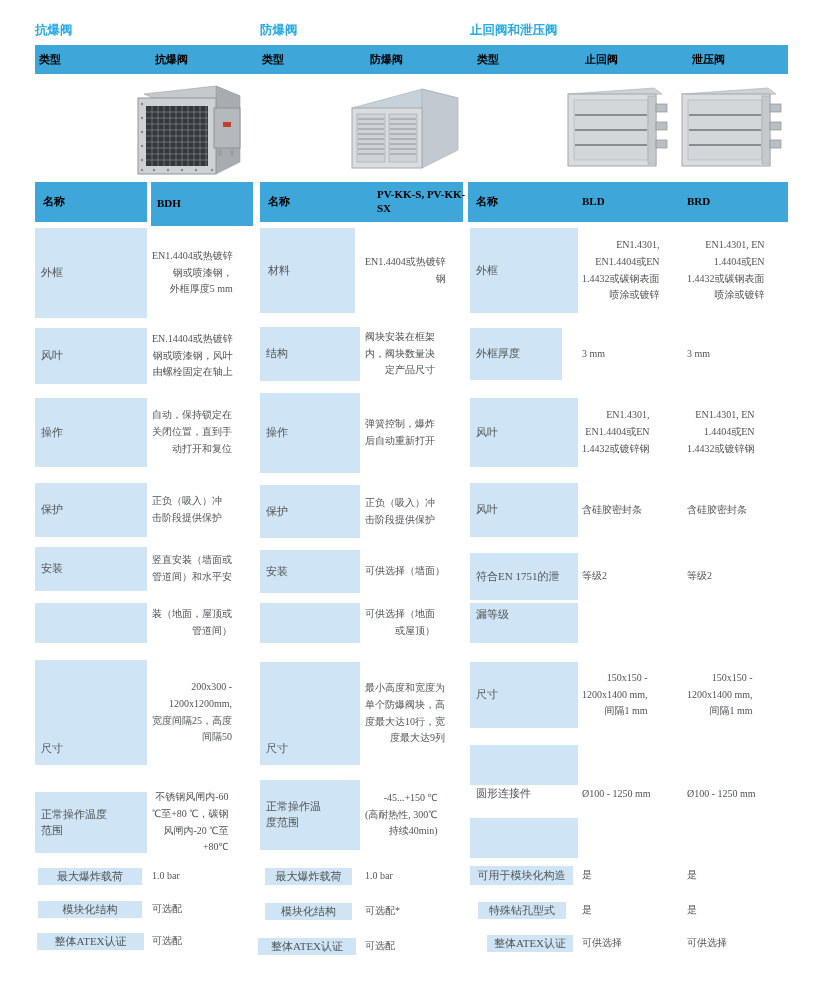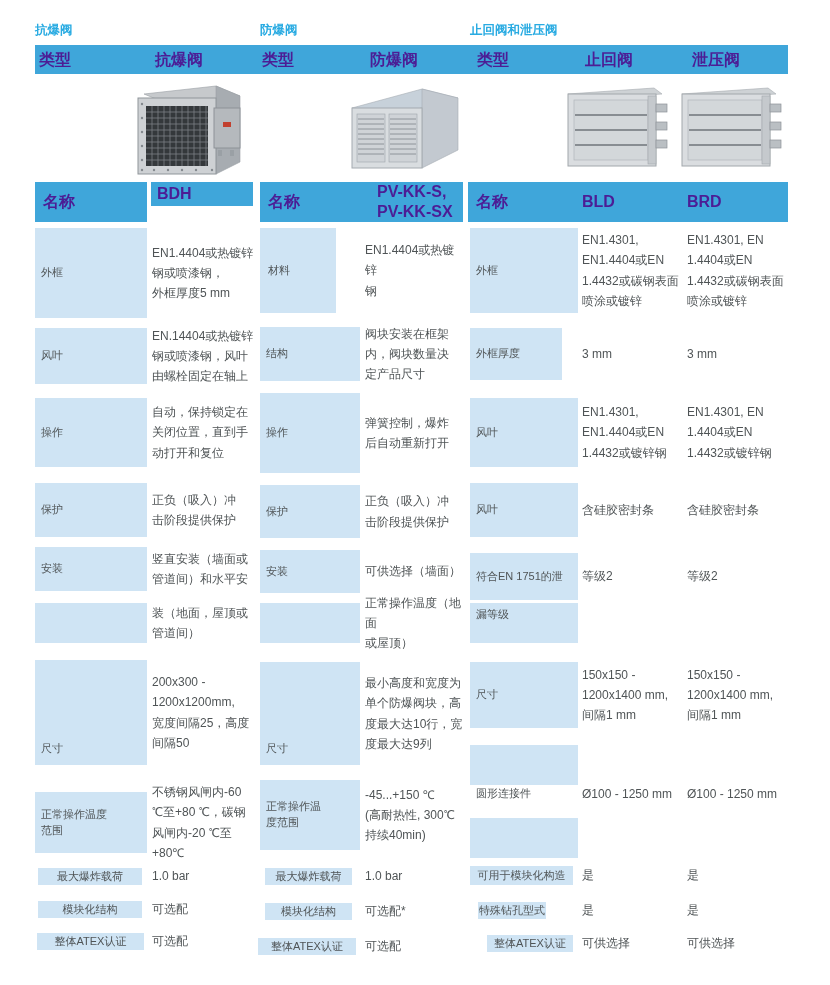--- a/index.html
+++ b/index.html
@@ -1,33 +1,33 @@
 <!DOCTYPE html>
 <html><head>
 <meta charset="utf-8">
 <style>
   html,body{margin:0;padding:0;background:#fff;}
   #page{
     position:relative;width:830px;height:985px;background:#ffffff;
-    font-family:Liberation Sans, sans-serif;
+    font-family:Liberation Serif, serif;
     color:#4f5456;overflow:hidden;border-radius:8px;
   }
   .sec-title{position:absolute;top:22px;font-size:12.5px;font-weight:bold;color:#29abe2;}
   .hbar{position:absolute;background:#3fa6da;}
   .hspan{position:absolute;top:0;height:100%;display:flex;align-items:center;
-         color:#4c1d95;font-weight:bold;font-size:16px;line-height:1.25;white-space:pre-line;}
+         color:#000000;font-weight:bold;font-size:11px;line-height:1.25;white-space:pre-line;}
   .lb{position:absolute;background:#cfe4f4;display:flex;align-items:center;
       box-sizing:border-box;padding-left:6px;font-size:11px;line-height:1.45;
       color:#4f5456;white-space:pre-line;}
   .lb.bottom{align-items:flex-end;padding-bottom:8px;}
   .lb.top{align-items:flex-start;padding-top:4px;}
   .lb.small{padding-left:0;justify-content:center;text-align:center;}
   .lb.nobg{background:transparent;text-align:right;}
   .val{position:absolute;display:flex;align-items:center;box-sizing:border-box;
-       font-size:12px;line-height:1.68;color:#4f5456;white-space:pre-line;}
+       font-size:10px;line-height:1.68;color:#4f5456;white-space:pre-line;text-align:right;}
   .img-wrap{position:absolute;}
 </style>
 </head>
 <body>
 
 <div id="page">
 
   <div class="sec-title" style="left:35px;">抗爆阀</div>
   <div class="sec-title" style="left:260px;">防爆阀</div>
   <div class="sec-title" style="left:470px;">止回阀和泄压阀</div>
@@ -151,21 +151,21 @@
         <rect x="96" y="20" width="11" height="8"></rect>
           <rect x="96" y="38" width="11" height="8"></rect>
           <rect x="96" y="56" width="11" height="8"></rect>
       </g>
     </svg>
   </div>
 
   <div class="hbar" style="left:35px;top:182px;width:112px;height:40px;">
     <span class="hspan" style="left:8px;">名称</span>
   </div>
-  <div class="hbar" style="left:151px;top:182px;width:102px;height:24px;">
+  <div class="hbar" style="left:151px;top:182px;width:102px;height:44px;">
     <span class="hspan" style="left:6px;">BDH</span>
   </div>
   <div class="hbar" style="left:260px;top:182px;width:203px;height:40px;">
     <span class="hspan" style="left:8px;">名称</span>
     <span class="hspan" style="left:105px;width:94px;margin-left:12px;">PV-KK-S, PV-KK-SX</span>
   </div>
   <div class="hbar" style="left:468px;top:182px;width:320px;height:40px;">
     <span class="hspan" style="left:8px;">名称</span>
     <span class="hspan" style="left:114px;">BLD</span>
     <span class="hspan" style="left:219px;">BRD</span>
@@ -213,42 +213,42 @@
 
   <div class="lb small" style="left:38px;top:868px;width:104px;height:17px;">最大爆炸载荷</div>
   <div class="val" style="left:152px;top:868px;width:102px;height:17px;">1.0 bar</div>
 
   <div class="lb small" style="left:38px;top:901px;width:104px;height:17px;">模块化结构</div>
   <div class="val" style="left:152px;top:901px;width:102px;height:17px;">可选配</div>
 
   <div class="lb small" style="left:37px;top:933px;width:107px;height:17px;">整体ATEX认证</div>
   <div class="val" style="left:152px;top:933px;width:102px;height:17px;">可选配</div>
 
-  <div class="lb" style="left:260px;top:228px;width:76px;height:85px;padding-left:8px;">材料</div>
+  <div class="lb" style="left:260px;top:228px;width:95px;height:85px;padding-left:8px;">材料</div>
   <div class="val" style="left:365px;top:228px;width:98px;height:85px;">EN1.4404或热镀锌
 钢</div>
 
   <div class="lb" style="left:260px;top:327px;width:100px;height:54px;text-align:right;">结构</div>
   <div class="val" style="left:365px;top:327px;width:98px;height:54px;">阀块安装在框架
 内，阀块数量决
 定产品尺寸</div>
 
   <div class="lb" style="left:260px;top:393px;width:100px;height:80px;">操作</div>
   <div class="val" style="left:365px;top:393px;width:98px;height:80px;">弹簧控制，爆炸
 后自动重新打开</div>
 
   <div class="lb" style="left:260px;top:485px;width:100px;height:53px;">保护</div>
   <div class="val" style="left:365px;top:485px;width:98px;height:53px;">正负（吸入）冲
 击阶段提供保护</div>
 
   <div class="lb" style="left:260px;top:550px;width:100px;height:43px;">安装</div>
   <div class="val" style="left:365px;top:550px;width:98px;height:43px;">可供选择（墙面）</div>
 
   <div class="lb" style="left:260px;top:603px;width:100px;height:40px;"></div>
-  <div class="val" style="left:365px;top:603px;width:98px;height:40px;">正常操作温度（地面
+  <div class="val" style="left:365px;top:603px;width:98px;height:40px;">可供选择（地面
 或屋顶）</div>
 
   <div class="lb bottom" style="left:260px;top:662px;width:100px;height:103px;">尺寸</div>
   <div class="val" style="left:365px;top:662px;width:98px;height:103px;">最小高度和宽度为
 单个防爆阀块，高
 度最大达10行，宽
 度最大达9列</div>
 
   <div class="lb" style="left:260px;top:780px;width:100px;height:70px;">正常操作温
 度范围</div>
@@ -310,21 +310,21 @@
   <div class="lb nobg" style="left:470px;top:785px;width:108px;height:18px;">圆形连接件</div>
   <div class="val" style="left:582px;top:785px;width:101px;height:18px;">Ø100 - 1250 mm</div>
   <div class="val" style="left:687px;top:785px;width:103px;height:18px;">Ø100 - 1250 mm</div>
 
   <div class="lb" style="left:470px;top:818px;width:108px;height:40px;"></div>
 
   <div class="lb small" style="left:470px;top:866px;width:103px;height:19px;">可用于模块化构造</div>
   <div class="val" style="left:582px;top:866px;width:101px;height:19px;">是</div>
   <div class="val" style="left:687px;top:866px;width:103px;height:19px;">是</div>
 
-  <div class="lb small" style="left:478px;top:902px;width:68px;height:17px;">特殊钻孔型式</div>
+  <div class="lb small" style="left:478px;top:902px;width:88px;height:17px;">特殊钻孔型式</div>
   <div class="val" style="left:582px;top:902px;width:101px;height:17px;">是</div>
   <div class="val" style="left:687px;top:902px;width:103px;height:17px;">是</div>
 
   <div class="lb small" style="left:487px;top:935px;width:86px;height:17px;">整体ATEX认证</div>
   <div class="val" style="left:582px;top:935px;width:101px;height:17px;">可供选择</div>
   <div class="val" style="left:687px;top:935px;width:103px;height:17px;">可供选择</div>
 
 </div>
 
 </body></html>

